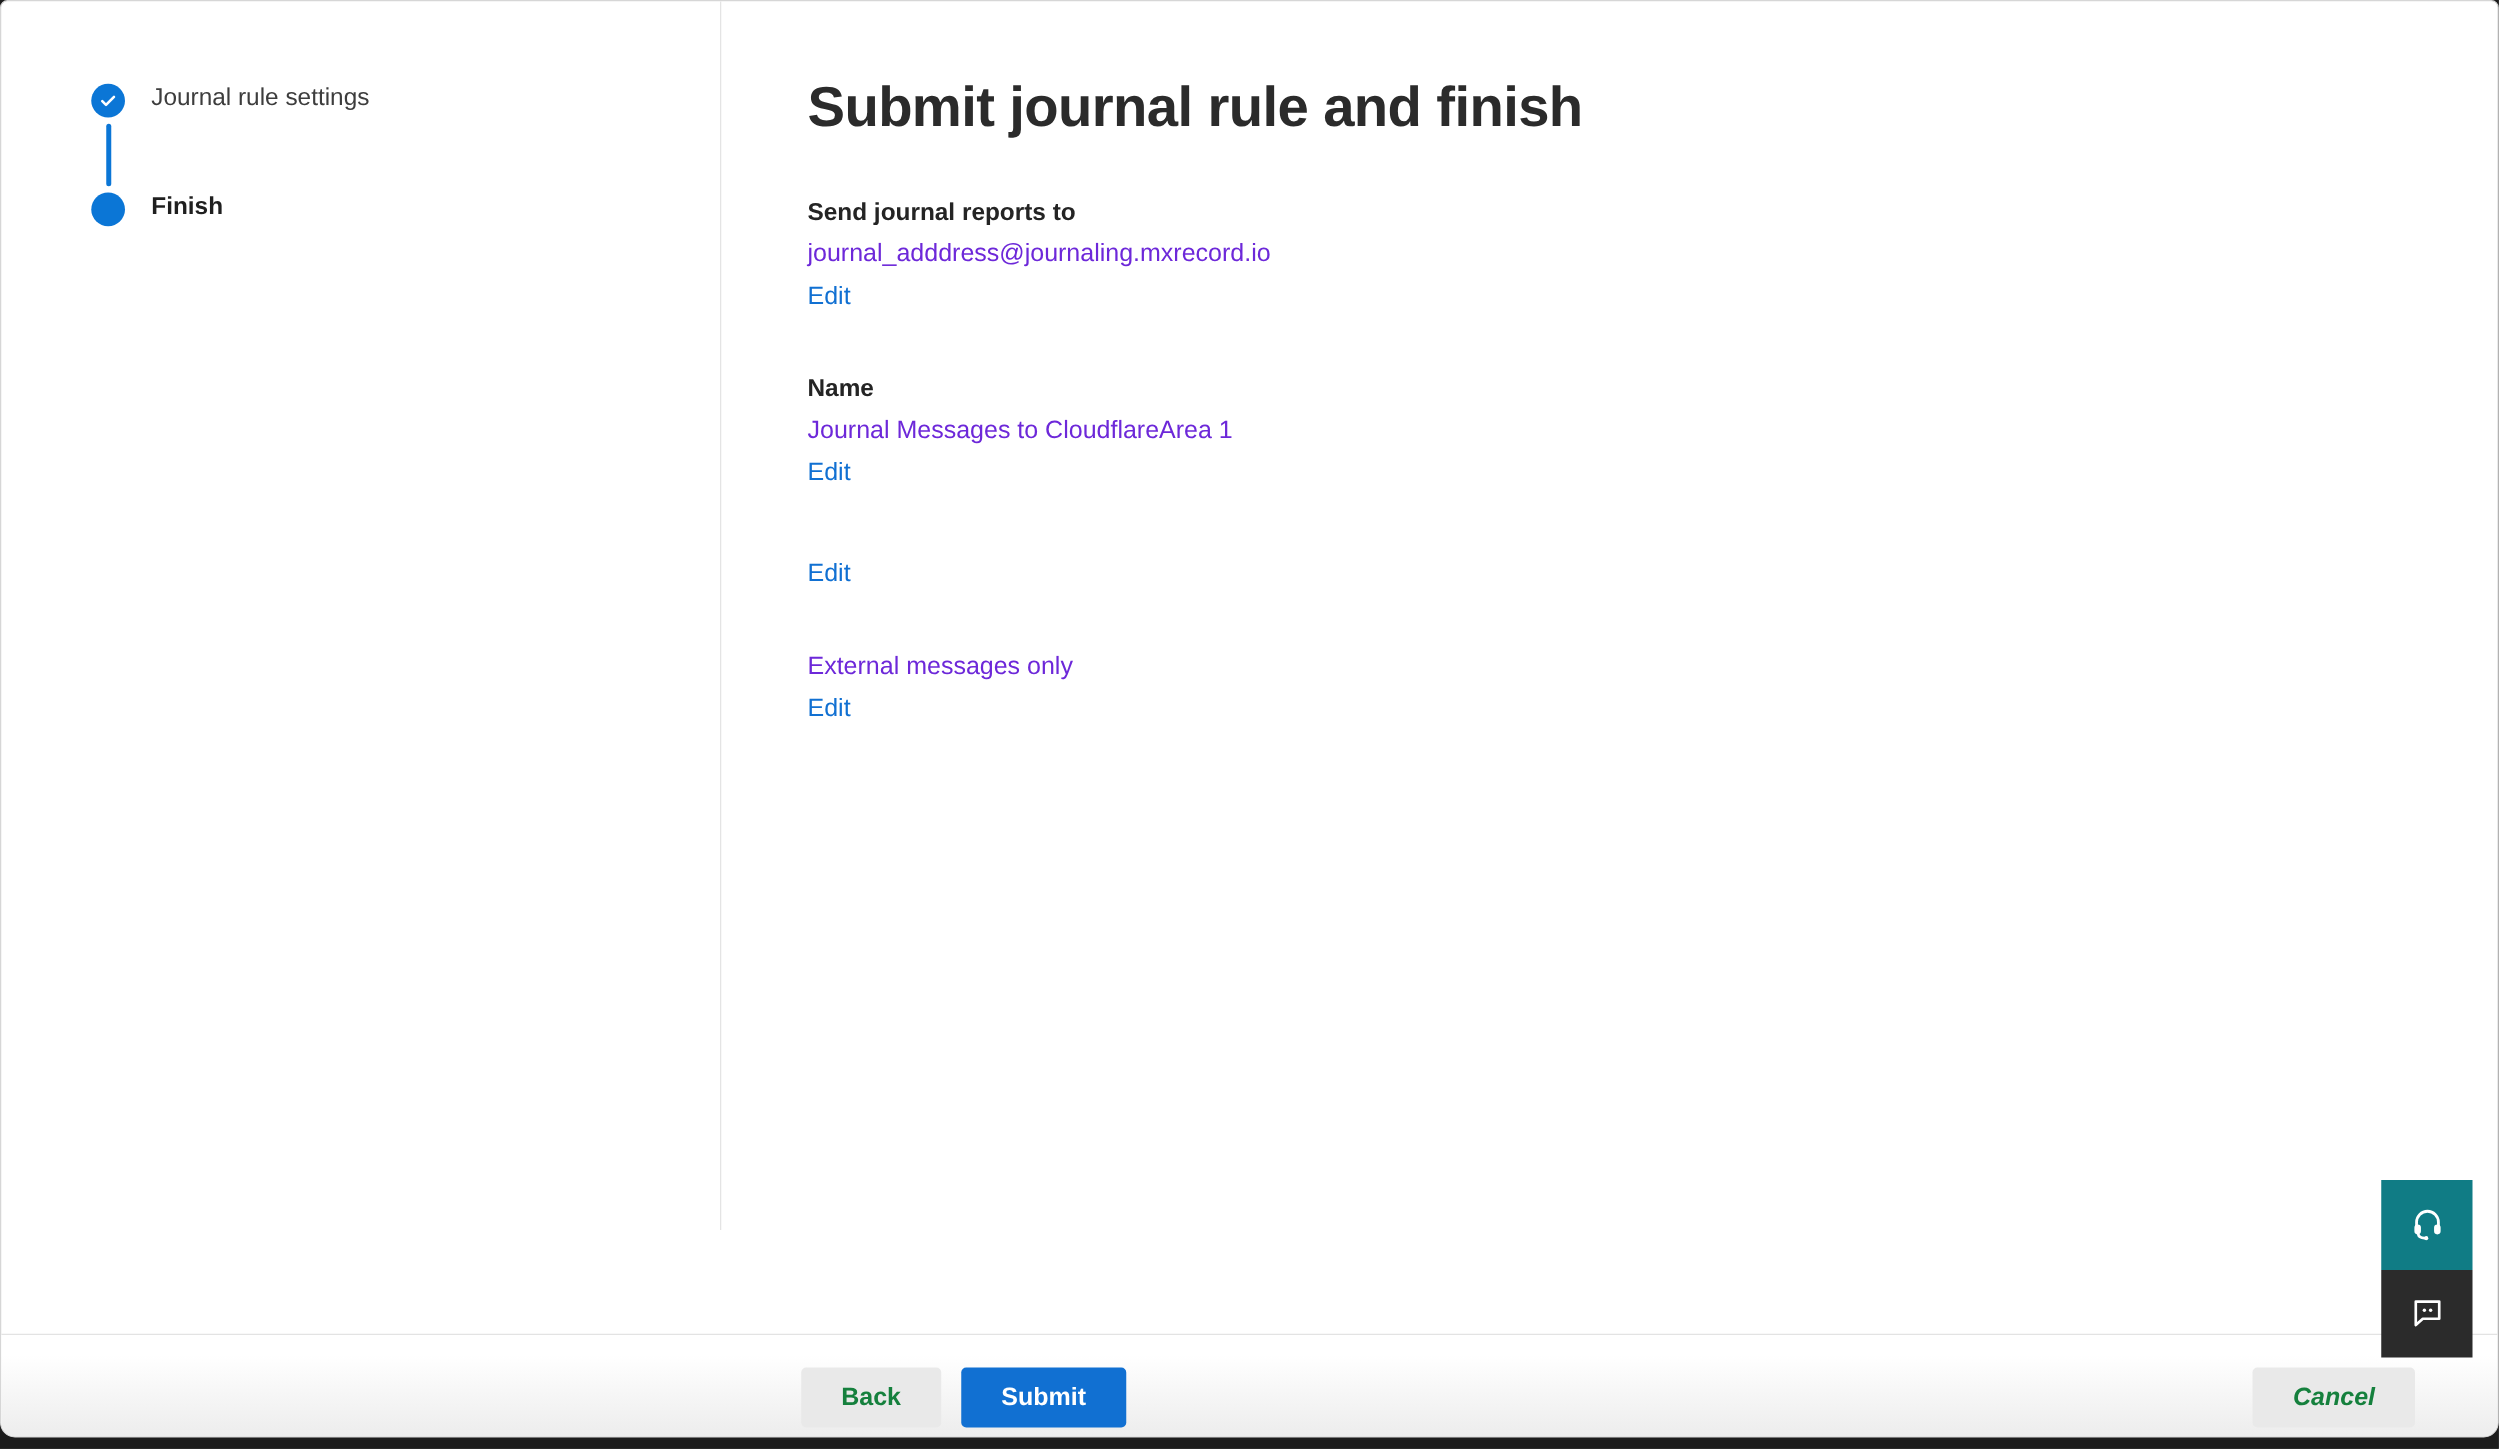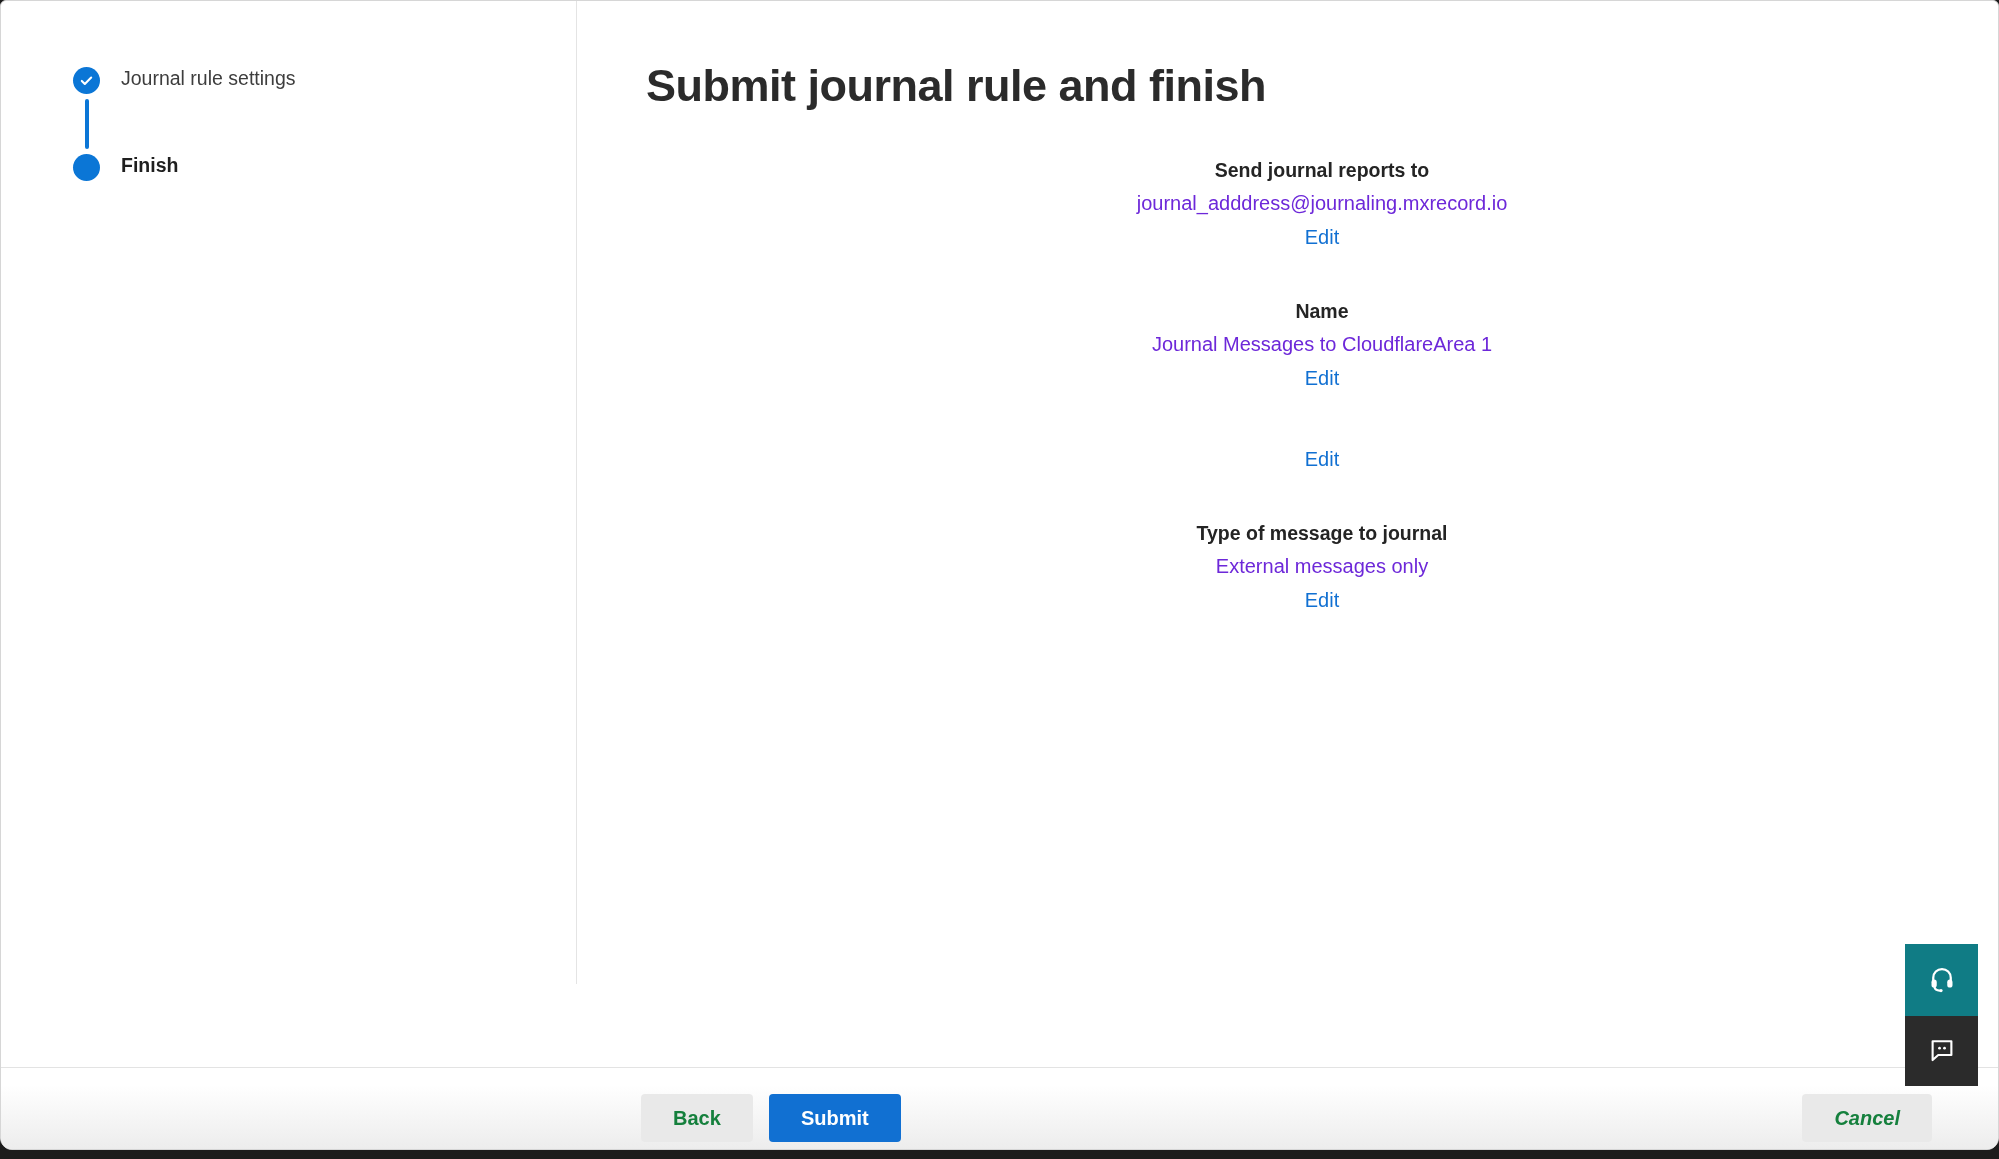--- a/index.html
+++ b/index.html
@@ -97,21 +97,21 @@
   }
   .page-title {
     margin: 0;
     font-size: 45px;
     font-weight: 700;
     color: #2b2b2b;
     letter-spacing: -0.5px;
     line-height: 1.25;
   }
   .sections { margin-top: 43px; }
-  .section { margin-bottom: 47px; text-align: center; }
+  .section { margin-bottom: 47px; }
   .section-label {
     font-size: 19.5px;
     font-weight: 700;
     color: #242424;
     line-height: 27px;
   }
   .section-value {
     font-size: 20px;
     color: #6d28d9;
     line-height: 27px;
@@ -221,21 +221,20 @@
           <div class="section-label">Name</div>
           <div class="section-value">Journal Messages to CloudflareArea 1</div>
           <a class="edit-link">Edit</a>
         </div>
 
         <div class="section">
           <a class="edit-link">Edit</a>
         </div>
 
         <div class="section">
-          <div class="section-label">Type of message to journal</div>
           <div class="section-value">External messages only</div>
           <a class="edit-link">Edit</a>
         </div>
 
       </div>
     </div>
   </div>
 
   <div class="footer">
     <button class="btn btn-secondary btn-back">Back</button>

